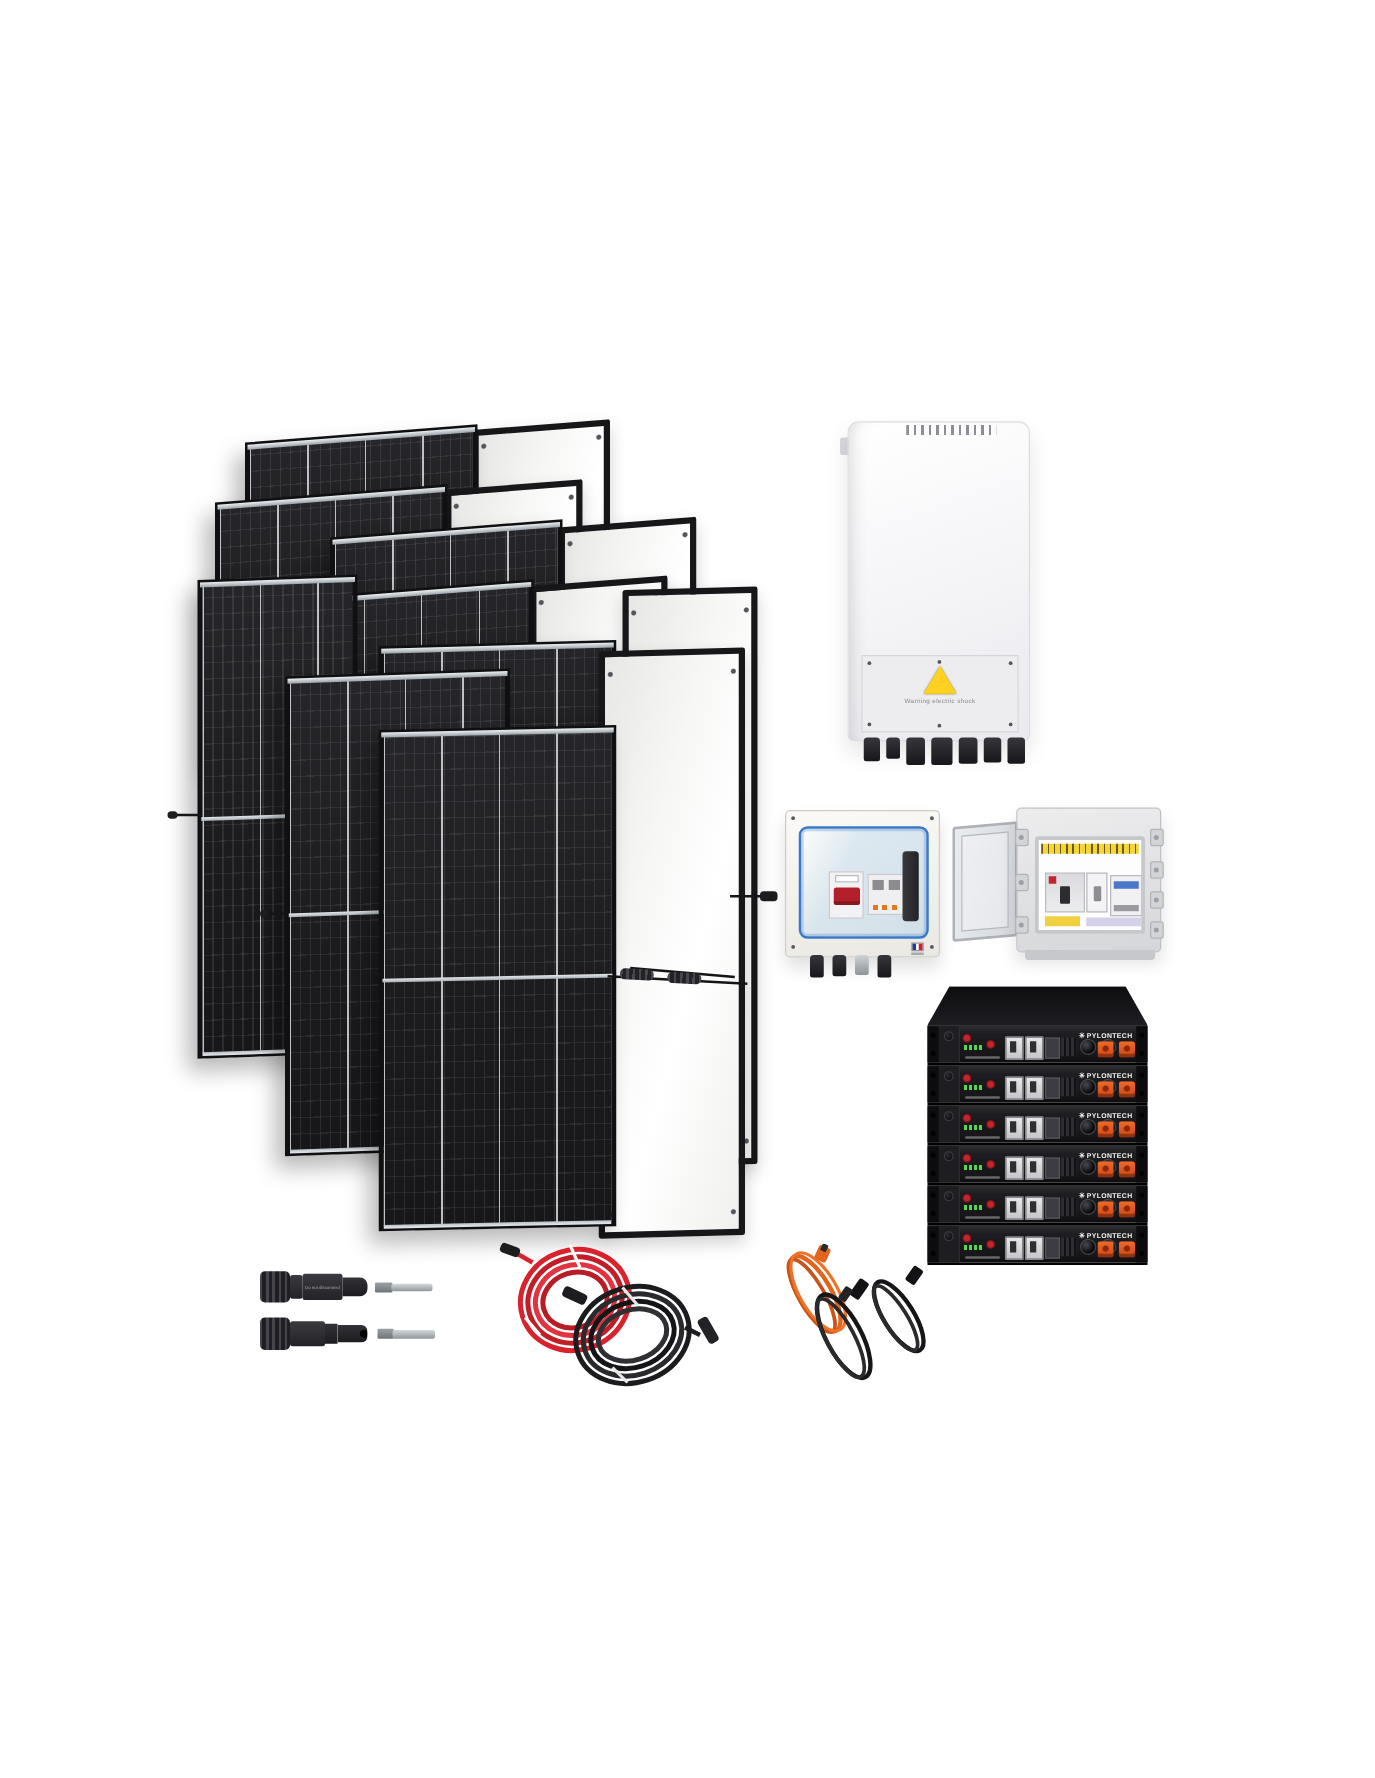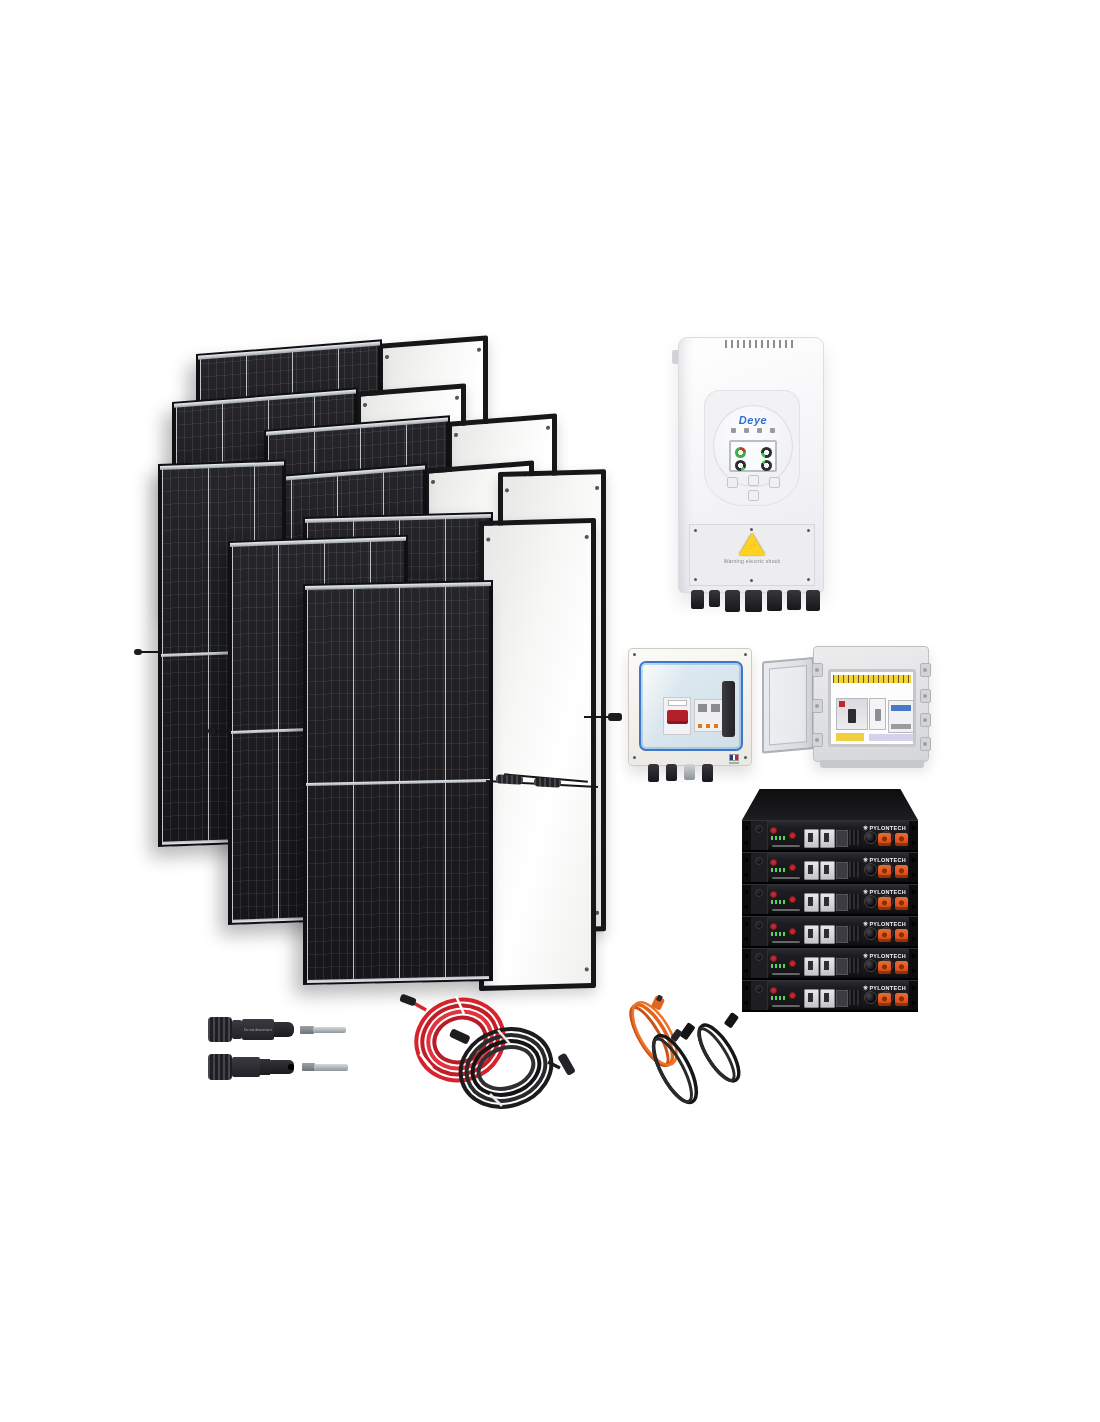--- a/index.html
+++ b/index.html
@@ -144,41 +144,20 @@
     </div>
     <div class="wire" style="left:584px;top:716px;width:24px;">
       <span class="mc4dot" style="right:-14px;top:-3px;width:14px;height:8px;"></span>
     </div>
   </div>
 
   <div>
     <div class="abs" style="left:672px;top:350px;width:8px;height:14px;background:#d8d8dd;border-radius:2px;"></div>
     <div class="abs inv-body" style="left:678px;top:337px;width:146px;height:256px;">
       <div class="abs inv-vents" style="left:46px;top:2px;width:72px;height:8px;"></div>
-      <div class="abs inv-shield" style="left:25px;top:52px;width:96px;height:116px;">
-        <div class="abs inv-circle" style="left:8px;top:14px;width:80px;height:82px;">
-          <div class="deye" style="margin-top:8px;">Deye</div>
-          <div style="display:flex;gap:8px;justify-content:center;margin-top:2px;">
-            <span class="micon"></span>
-            <span class="micon"></span>
-            <span class="micon"></span>
-            <span class="micon"></span>
-          </div>
-          <div class="abs lcd" style="left:15px;top:34px;width:48px;height:32px;">
-            <div class="gauge" style="left:4px;top:5px;background:radial-gradient(circle,#f6f7f8 0 2.6px,transparent 2.8px),conic-gradient(#c0392b 0 90deg,#3fae4a 90deg 360deg);"></div>
-            <div class="gauge" style="left:30px;top:5px;background:radial-gradient(circle,#f6f7f8 0 2.6px,transparent 2.8px),conic-gradient(#2e2e33 0 200deg,#49c24f 200deg 260deg,#2e2e33 260deg);"></div>
-            <div class="gauge" style="left:4px;top:18px;background:radial-gradient(circle,#f6f7f8 0 2.6px,transparent 2.8px),conic-gradient(#2e2e33 0 120deg,#49c24f 120deg 170deg,#2e2e33 170deg);"></div>
-            <div class="gauge" style="left:30px;top:18px;background:radial-gradient(circle,#f6f7f8 0 2.6px,transparent 2.8px),conic-gradient(#2e2e33 0 300deg,#49c24f 300deg 340deg,#2e2e33 340deg);"></div>
-          </div>
-        </div>
-        <div class="ibtn" style="left:22px;top:86px;"></div>
-        <div class="ibtn" style="left:43px;top:84px;"></div>
-        <div class="ibtn" style="left:64px;top:86px;"></div>
-        <div class="ibtn" style="left:43px;top:99px;"></div>
-      </div>
       <div class="abs inv-panel" style="left:10px;top:186px;width:126px;height:62px;">
         <span class="screw" style="left:4px;top:4px;"></span>
         <span class="screw" style="left:60px;top:3px;"></span>
         <span class="screw" style="right:4px;top:4px;"></span>
         <span class="screw" style="left:4px;bottom:4px;"></span>
         <span class="screw" style="left:60px;bottom:3px;"></span>
         <span class="screw" style="right:4px;bottom:4px;"></span>
         <div class="tri" style="margin:8px auto 0;">
             <span>⚡</span>
           </div>

